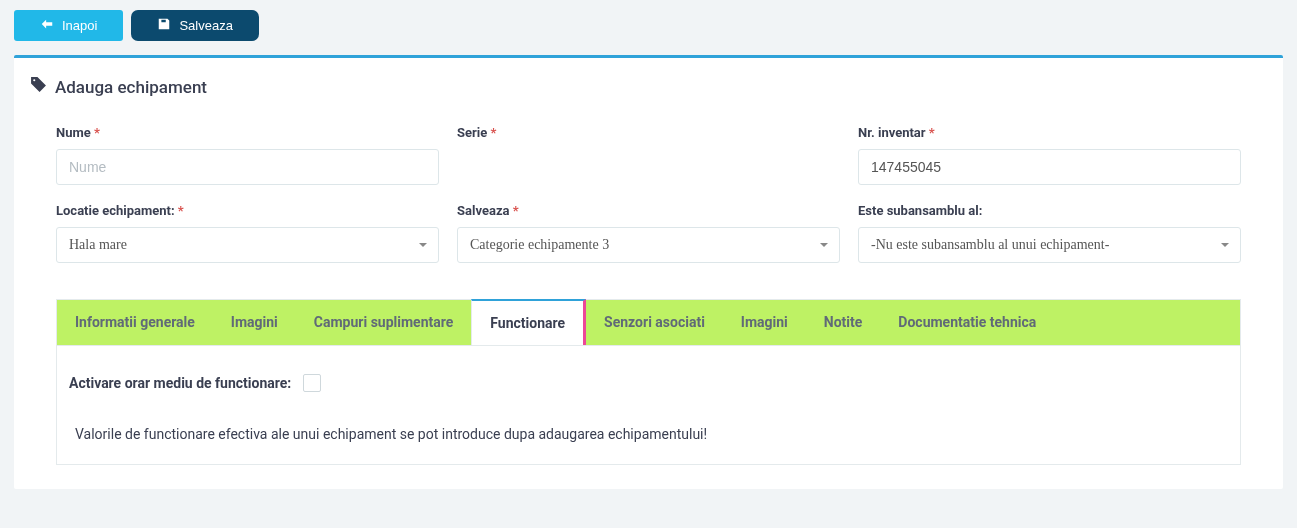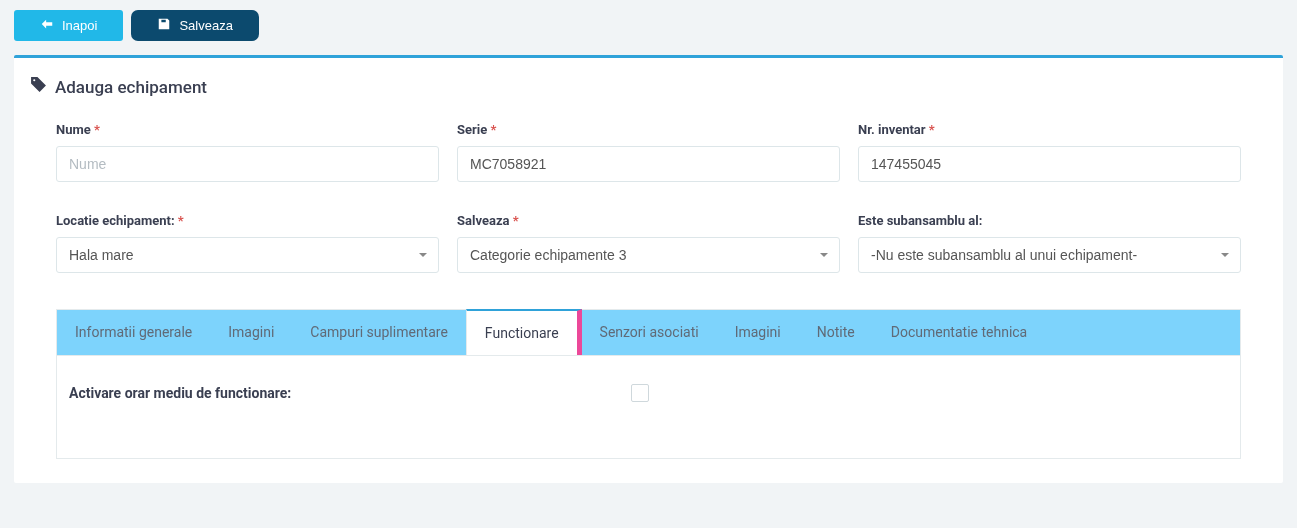--- a/index.html
+++ b/index.html
@@ -4,37 +4,37 @@
 <style>
 * { box-sizing: border-box; margin: 0; padding: 0; }
 body { font-family: -apple-system, BlinkMacSystemFont, "Segoe UI", Roboto, "Helvetica Neue", Arial, sans-serif; background: #f1f4f6; color: #3a3f51; font-size: 14px; }
 .page { padding: 10px 14px; }
 .toolbar { display: flex; gap: 8px; margin-bottom: 14px; }
 .btn { display: inline-flex; align-items: center; gap: 8px; padding: 7px 26px; border-radius: 3px; border: none; color: #fff; font-size: 13px; cursor: pointer; }
 .btn-back { background: #21b8e8; }
 .btn-save { background: #0c4a6e; border-radius: 7px; }
 .btn svg { width: 14px; height: 14px; fill: #fff; }
 .panel { background: #fff; border-top: 3px solid #2fa2d9; border-radius: 2px; padding: 18px 10px 24px; }
-.panel-title { display: flex; align-items: center; gap: 8px; font-size: 17px; font-weight: 500; color: #3a3f51; margin-bottom: 12px; padding-left: 6px; }
+.panel-title { display: flex; align-items: center; gap: 8px; font-size: 17px; font-weight: 500; color: #3a3f51; margin-bottom: 28px; padding-left: 6px; }
 .panel-title svg { width: 17px; height: 17px; fill: #3a3f51; }
 .form-grid { display: grid; grid-template-columns: 1fr 1fr 1fr; gap: 18px 18px; padding: 0 32px; margin-bottom: 36px; }
-.form-field label { display: block; font-size: 13px; font-weight: 700; color: #3a3f51; margin-bottom: 9px; margin-top: 13px; }
+.form-field label { display: block; font-size: 13px; font-weight: 700; color: #3a3f51; margin-bottom: 9px; }
 .req { color: #d9534f; }
 .text-input { width: 100%; height: 36px; padding: 0 12px; border: 1px solid #dde6e9; border-radius: 3px; font-size: 14px; color: #555; }
 .text-input::placeholder { color: #b4bcc2; }
 .select-wrap { position: relative; }
-.select-wrap .text-input { padding-right: 32px; color: #555; }
+.select-wrap .text-input { padding-right: 32px; color: #555; font-family: Liberation Serif, serif; }
 .select-wrap::after { content: ""; position: absolute; right: 12px; top: 50%; margin-top: -2px; border: 4px solid transparent; border-top-color: #888; }
 .tabs-section { padding: 0 32px; }
-.tabs { display: flex; background: #7dd3fc; border: 1px solid #e4eaec; border-bottom: none; }
+.tabs { display: flex; background: #bef264; border: 1px solid #e4eaec; border-bottom: none; font-weight: bold; }
 .tab { padding: 14px 18px; font-size: 14px; color: #606a77; cursor: pointer; border-right: 0; }
-.tab.active { background: #fff; color: #3a3f51; border-top: 2px solid #2fa2d9; margin-top: -1px; border-left: 1px solid #e4eaec; border-right: 5px solid #ec4899; }
+.tab.active { background: #fff; color: #3a3f51; border-top: 2px solid #2fa2d9; margin-top: -1px; border-left: 1px solid #e4eaec; border-right: 3px solid #ec4899; }
 .tab-content { border: 1px solid #e4eaec; padding: 28px 12px 22px; }
 .toggle-row { display: grid; grid-template-columns: 1fr 1fr; margin-bottom: 34px; }
-.toggle-item { display: flex; align-items: center; justify-content: space-between; gap: 12px; }
+.toggle-item { display: flex; align-items: center; justify-content: flex-start; gap: 12px; }
 .toggle-item .lbl { font-size: 14px; font-weight: 700; color: #3a3f51; }
 .toggle-box { width: 18px; height: 18px; border: 1px solid #cfd8dc; border-radius: 2px; background: #fff; cursor: pointer; }
 .info-text { font-size: 14px; color: #3a3f51; padding-left: 6px; }
 </style>
 </head>
 <body>
 
 <div class="page">
   <div class="toolbar">
     <button class="btn btn-back">
@@ -65,21 +65,20 @@
       <span>Adauga echipament</span>
     </div>
 
     <div class="form-grid">
       <div class="form-field">
         <label><span>Nume</span> <span class="req">*</span></label>
         <input class="text-input" placeholder="Nume" value="" style="">
       </div>
       <div class="form-field">
         <label><span>Serie</span> <span class="req">*</span></label>
-        <input class="text-input" value="MC7058921" style="">
       </div>
       <div class="form-field">
         <label><span>Nr. inventar</span> <span class="req">*</span></label>
         <input class="text-input" value="147455045" style="">
       </div>
       <div class="form-field">
         <label><span>Locatie echipament:</span> <span class="req">*</span></label>
         <div class="select-wrap">
           <input class="text-input" readonly="" value="Hala mare" style="">
         </div>
@@ -109,16 +108,17 @@
         <div class="tab">Notite</div>
         <div class="tab">Documentatie tehnica</div>
       </div>
       <div class="tab-content">
         <div class="toggle-row">
           <div class="toggle-item">
             <span class="lbl">Activare orar mediu de functionare:</span>
             <span class="toggle-box"></span>
           </div>
         </div>
+        <div class="info-text">Valorile de functionare efectiva ale unui echipament se pot introduce dupa adaugarea echipamentului!</div>
       </div>
     </div>
   </div>
 </div>
 
 </body></html>

